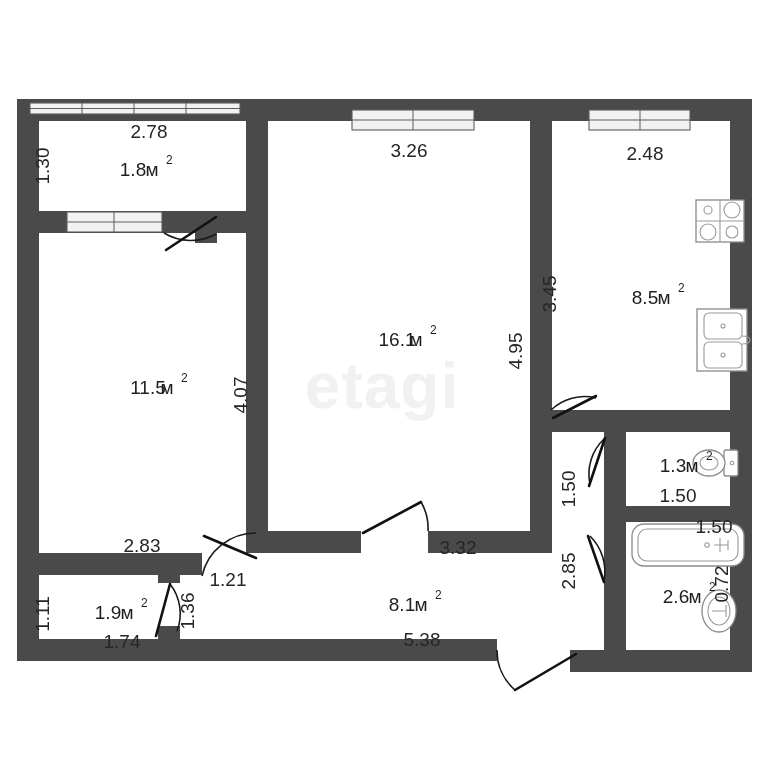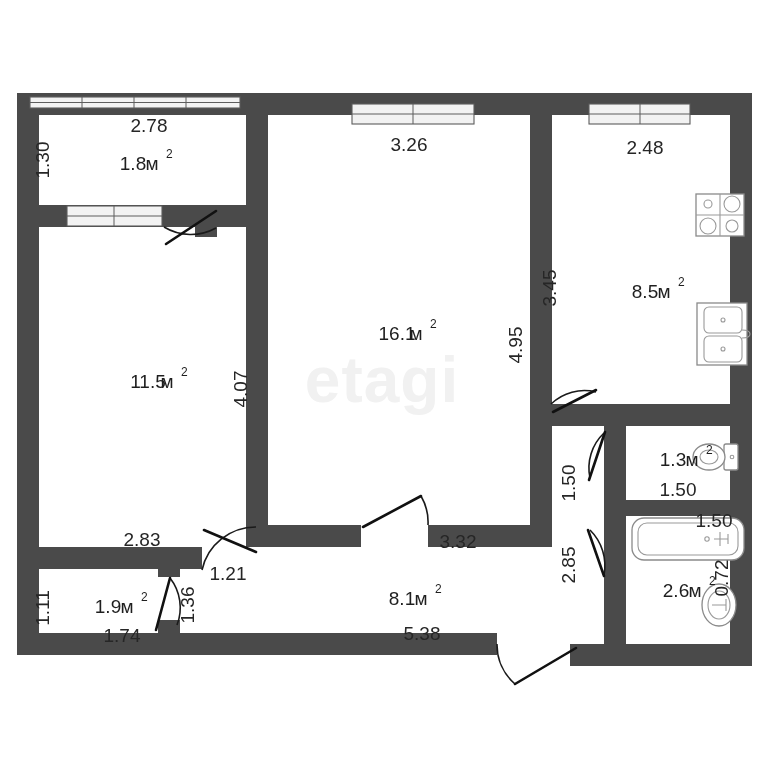--- a/index.html
+++ b/index.html
@@ -10,21 +10,21 @@
   body {
     width: 768px;
     height: 768px;
     font-family: "Liberation Sans", sans-serif;
     overflow: hidden;
     position: relative;
   }
   #plan-root {
     position: absolute;
     left: 0;
-    top: 0;
+    top: 6px;
     width: 768px;
     height: 716px;
   }
   svg.floorplan {
     display: block;
     width: 768px;
     height: 768px;
   }
   .wall      { fill: #4a4a4a; }
   .dim-text  {

